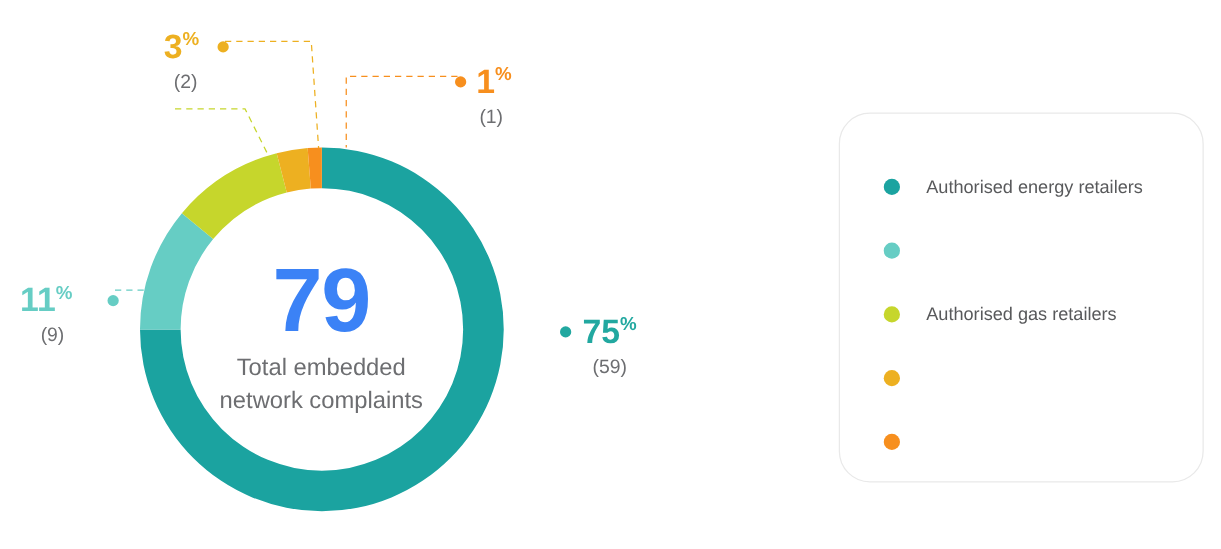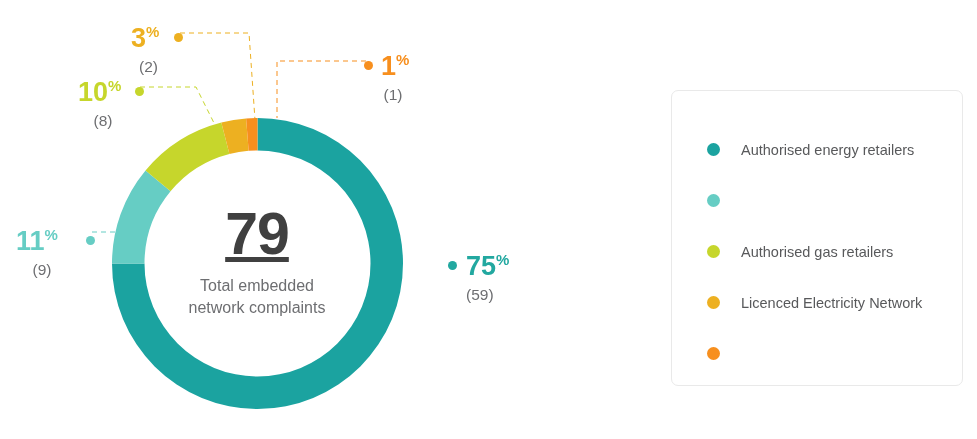--- a/index.html
+++ b/index.html
@@ -17,30 +17,29 @@
   #donut-svg{display:block;}
 
   #donut-center{
     position:absolute;
     left:157px;top:205px;
     width:200px;height:120px;
     text-align:center;
     pointer-events:none;
   }
   #center-value{
-    font-size:59px;
+    font-size:72px;
     font-weight:700;
-    color:#404040;
+    color:#3b82f6;
     line-height:1;
     letter-spacing:-1px;
-    text-decoration:underline;
   }
   #center-label{
-    margin-top:11px;
-    font-size:16px;
+    margin-top:5px;
+    font-size:19px;
     color:#6d6e71;
     line-height:1.35;
   }
 
   
   .callout{position:absolute;}
   .callout .pct{
     font-size:27px;
     font-weight:700;
     line-height:1;
@@ -62,21 +61,21 @@
 
   .dot{
     position:absolute;
     width:9px;height:9px;
     border-radius:50%;
   }
 
   
   #c-75{left:466px;top:252px;}
   #c-75 .pct{color:#22a8a0;}
-  #c-75 .cnt{margin-left:0;}
+  #c-75 .cnt{margin-left:8px;}
   #c-75 .dot{left:-18px;top:9px;background:#22a8a0;}
 
   #c-11{left:16px;top:227px;text-align:left;}
   #c-11 .pct{color:#66cdc4;}
   #c-11 .cnt{text-align:center;width:48px;margin-left:2px;}
   #c-11 .dot{left:70px;top:9px;background:#66cdc4;}
 
   #c-10{left:78px;top:78px;}
   #c-10 .pct{color:#c6d62c;}
   #c-10 .cnt{text-align:center;width:52px;margin-left:-1px;}
@@ -94,21 +93,21 @@
 
   #leaders{position:absolute;left:0;top:0;width:977px;height:439px;pointer-events:none;}
 
   
   #legend{
     position:absolute;
     left:671px;top:90px;
     width:292px;height:296px;
     background:#ffffff;
     border:1px solid #e9e9e9;
-    border-radius:7px;
+    border-radius:25px;
     box-sizing:border-box;
     padding:33px 0 0 0;
   }
   .legend-item{
     display:flex;
     align-items:center;
     height:51px;
     padding-left:35px;
   }
   .legend-swatch{
@@ -169,25 +168,20 @@
     <div class="pct"><span>75</span><span class="sym">%</span></div>
     <div class="cnt">(59)</div>
   </div>
 
   <div class="callout" id="c-11">
     <span class="dot"></span>
     <div class="pct"><span>11</span><span class="sym">%</span></div>
     <div class="cnt">(9)</div>
   </div>
 
-  <div class="callout" id="c-10">
-    <span class="dot"></span>
-    <div class="pct"><span>10</span><span class="sym">%</span></div>
-    <div class="cnt">(8)</div>
-  </div>
 
   <div class="callout" id="c-3">
     <span class="dot"></span>
     <div class="pct"><span>3</span><span class="sym">%</span></div>
     <div class="cnt">(2)</div>
   </div>
 
   <div class="callout right" id="c-1">
     <span class="dot"></span>
     <div class="pct"><span>1</span><span class="sym">%</span></div>
@@ -201,20 +195,19 @@
     </div>
     <div class="legend-item">
       <span class="legend-swatch" style="background:#66cdc4"></span>
     </div>
     <div class="legend-item">
       <span class="legend-swatch" style="background:#c6d62c"></span>
       <span class="legend-label">Authorised gas retailers</span>
     </div>
     <div class="legend-item">
       <span class="legend-swatch" style="background:#edb021"></span>
-      <span class="legend-label">Licenced Electricity Network</span>
     </div>
     <div class="legend-item">
       <span class="legend-swatch" style="background:#f78f1e"></span>
     </div>
   </div>
 
 </div>
 
 </body></html>

